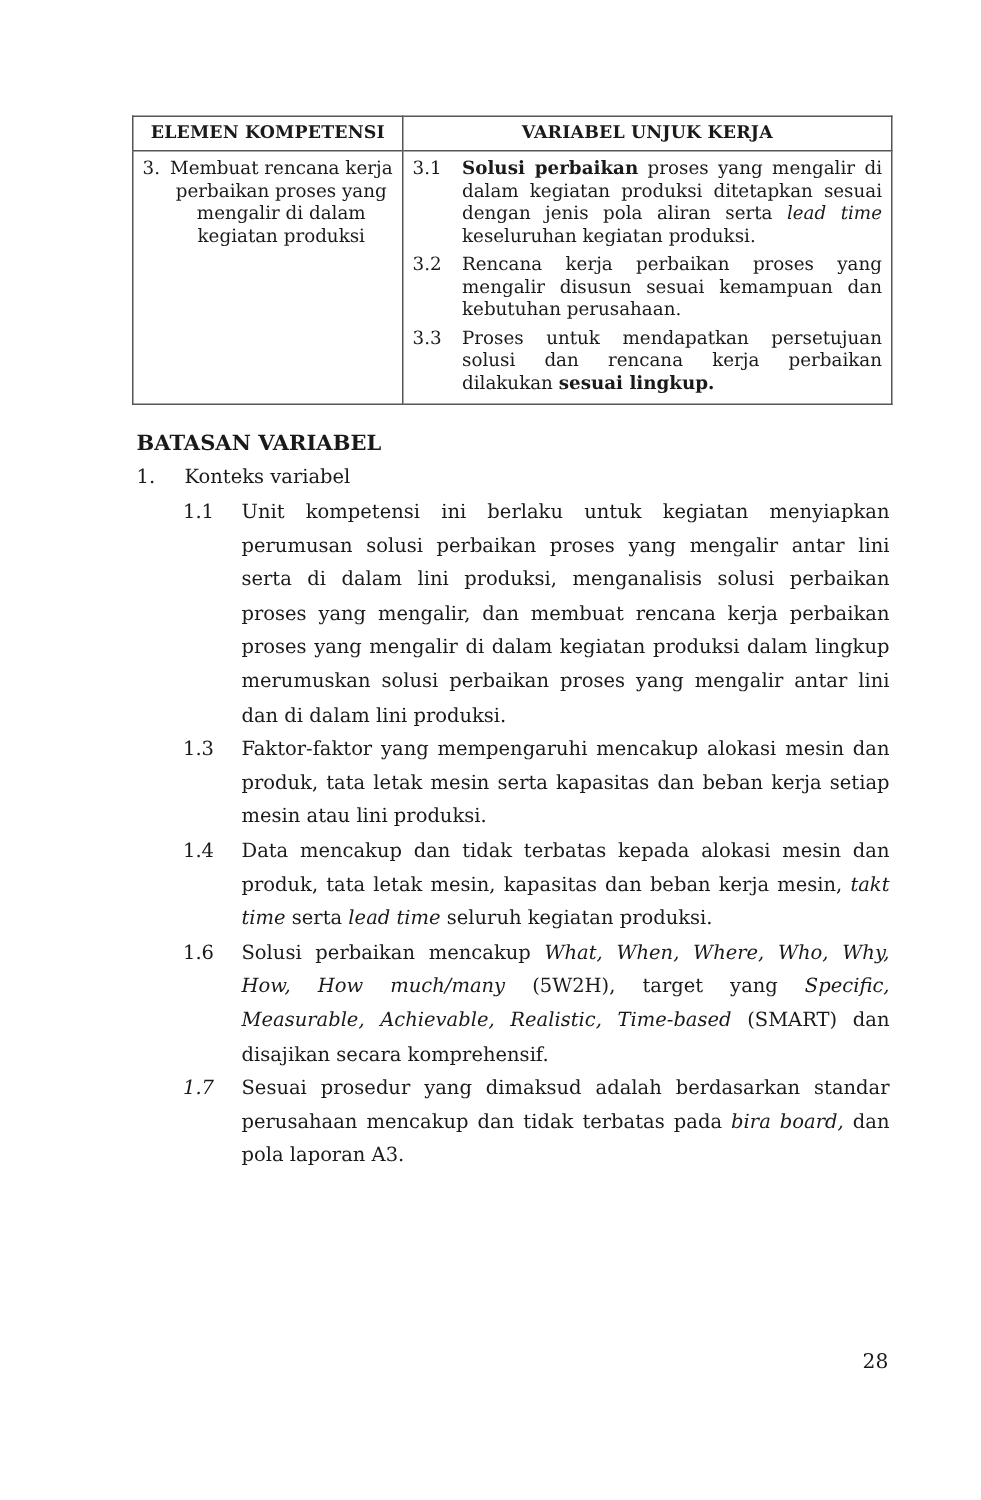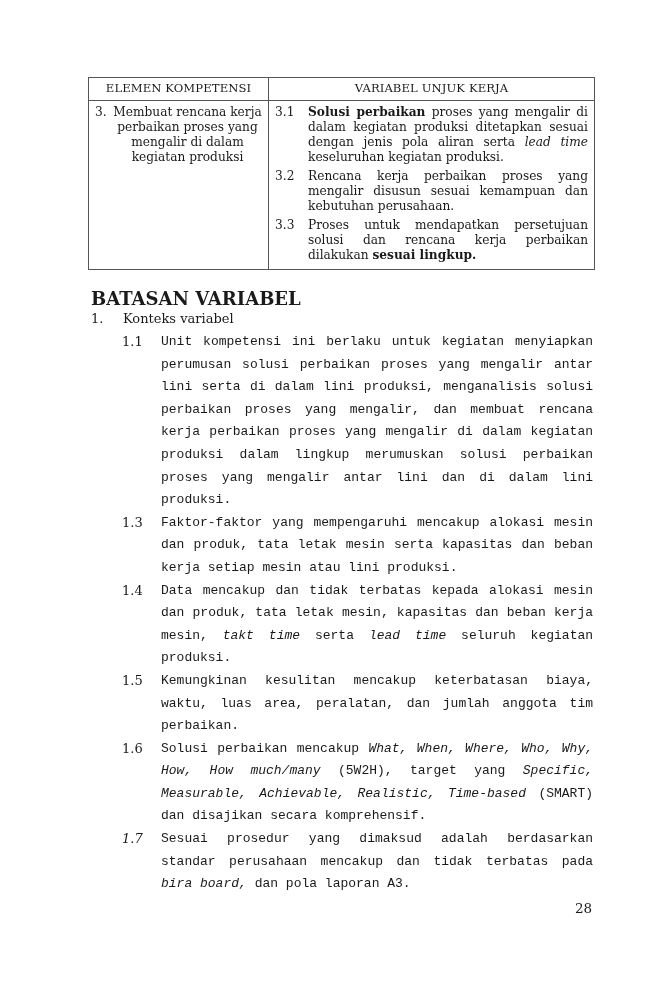--- a/index.html
+++ b/index.html
@@ -12,51 +12,51 @@
 
     
     .kuk-table {
       position: absolute; left: 88px; top: 77px; width: 507px;
       border-collapse: collapse; font-size: 12.2px; line-height: 15px;
     }
     .kuk-table th, .kuk-table td {
       border: 1.5px solid #555; vertical-align: top;
     }
     .kuk-table th {
-      font-weight: normal; text-align: center; padding: 3px 4px 4px 4px;
+      font-weight: bold; text-align: center; padding: 3px 4px 4px 4px;
       font-size: 11.6px; letter-spacing: 0.1px;
     }
     .col-elemen { width: 171px; }
     .elemen-cell { padding: 4px 6px 6px 6px; }
     .elemen-row { display: flex; }
     .elemen-num { width: 18px; flex: none; }
     .elemen-text { flex: 1; text-align: center; }
     .kriteria-cell { padding: 4px 6px 2px 6px; }
     .kuk-item { display: flex; margin-bottom: 4px; }
     .kuk-num { width: 33px; flex: none; }
     .kuk-text { flex: 1; text-align: justify; }
     b { font-weight: bold; }
     i { font-style: italic; }
 
     
     .section-title {
       position: absolute; left: 91px; top: 288px; font-weight: bold;
-      font-size: 18px;
+      font-size: 14px;
     }
     .lvl1 {
       position: absolute; left: 91px; top: 311px; font-size: 13px; display: flex;
     }
     .lvl1-num { width: 32px; }
     .list {
       position: absolute; left: 122px; top: 331px; width: 471px;
       font-size: 13px; line-height: 22.6px;
     }
     .list-item { display: flex; }
     .list-num { width: 39px; flex: none; }
-    .list-text { flex: 1; text-align: justify; font-family: Liberation Mono, monospace; }
+    .list-text { flex: 1; text-align: justify; }
     .page-number {
       position: absolute; left: 575px; top: 900px; font-size: 13.5px;
     }
   </style>
 </head>
 <body>
 
 <div class="page">
 
   <table class="kuk-table">
@@ -108,24 +108,20 @@
       </div>
       <div class="list-item">
         <span class="list-num">1.3</span>
         <span class="list-text"><span>Faktor-faktor yang mempengaruhi mencakup alokasi mesin dan produk, tata letak mesin serta kapasitas dan beban kerja setiap mesin atau lini produksi.</span></span>
       </div>
       <div class="list-item">
         <span class="list-num">1.4</span>
         <span class="list-text"><span>Data mencakup dan tidak terbatas kepada alokasi mesin dan produk, tata letak mesin, kapasitas dan beban kerja mesin, </span><i>takt time</i><span> serta </span><i>lead time</i><span> seluruh kegiatan produksi.</span></span>
       </div>
       <div class="list-item">
-        <span class="list-num">1.5</span>
-        <span class="list-text"><span>Kemungkinan kesulitan mencakup keterbatasan biaya, waktu, luas area, peralatan, dan jumlah anggota tim perbaikan.</span></span>
-      </div>
-      <div class="list-item">
         <span class="list-num">1.6</span>
         <span class="list-text"><span>Solusi perbaikan mencakup </span><i>What, When, Where, Who, Why, How, How much/many</i><span> (5W2H), target yang  </span><i>Specific, Measurable, Achievable, Realistic, Time-based</i><span> (SMART) dan disajikan secara komprehensif.</span></span>
       </div>
       <div class="list-item">
         <span class="list-num" style="font-style: italic;">1.7</span>
         <span class="list-text"><span>Sesuai prosedur yang dimaksud adalah berdasarkan standar perusahaan mencakup dan tidak terbatas pada </span><i>bira board,</i><span> dan pola laporan A3.</span></span>
       </div>
     </div>
 
   <div class="page-number">28</div>

